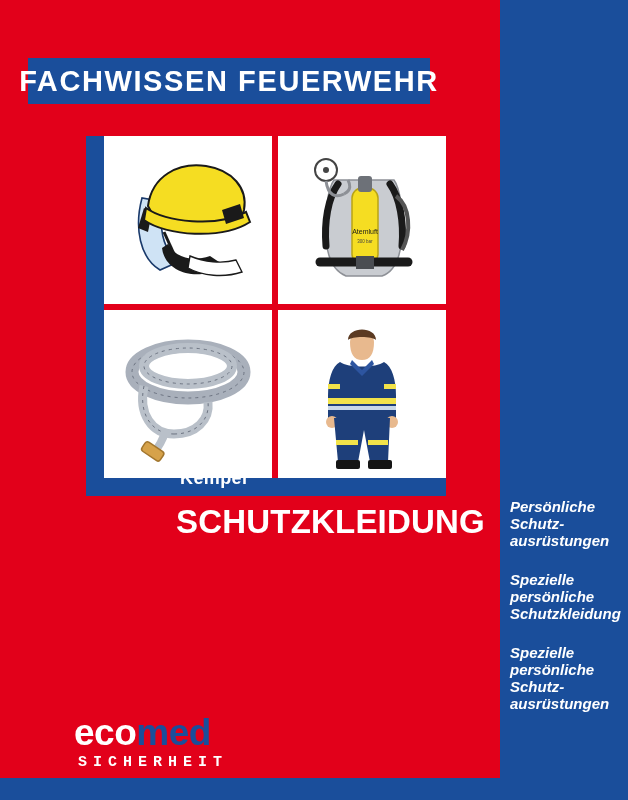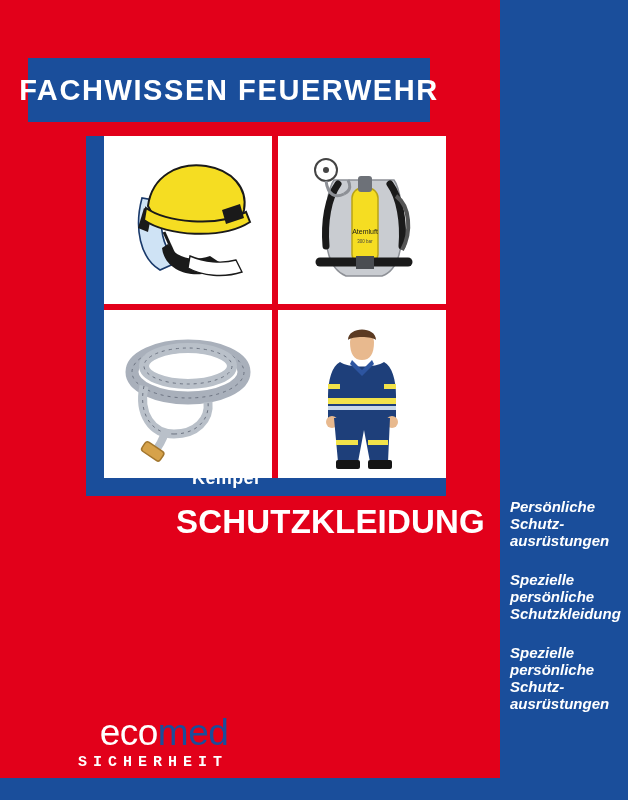--- a/index.html
+++ b/index.html
@@ -34,21 +34,21 @@
     width: 628px;
     height: 22px;
     background: #1a4e9b;
   }
   
   .series-bar {
     position: absolute;
     left: 28px;
     top: 58px;
     width: 402px;
-    height: 64px;
+    height: 46px;
     background: #1a4e9b;
     display: flex;
     align-items: center;
     justify-content: center;
   }
   .series-bar .series-title {
     color: #ffffff;
     font-size: 29px;
     font-weight: bold;
     letter-spacing: 1.6px;
@@ -81,21 +81,21 @@
     overflow: hidden;
   }
   .photo svg {
     display: block;
     width: 100%;
     height: 100%;
   }
   
   .author {
     position: absolute;
-    left: 192px;
+    left: 180px;
     top: 468px;
     color: #ffffff;
     font-size: 18px;
     font-weight: bold;
     letter-spacing: 0.4px;
   }
   
   .main-title {
     position: absolute;
     left: 176px;
@@ -113,24 +113,23 @@
   }
   
   .logo {
     position: absolute;
     left: 74px;
     top: 714px;
     width: 180px;
   }
   .logo-word {
     font-size: 37px;
-    font-weight: normal;
+    font-weight: bold;
     letter-spacing: -0.5px;
     line-height: 38px;
-    text-align: center;
   }
   .logo-eco { color: #ffffff; }
   .logo-med { color: #1a4e9b; }
   .logo-sub {
     color: #ffffff;
     font-size: 15px;
     font-weight: bold;
     letter-spacing: 6px;
     margin-top: 2px;
     padding-left: 4px;

